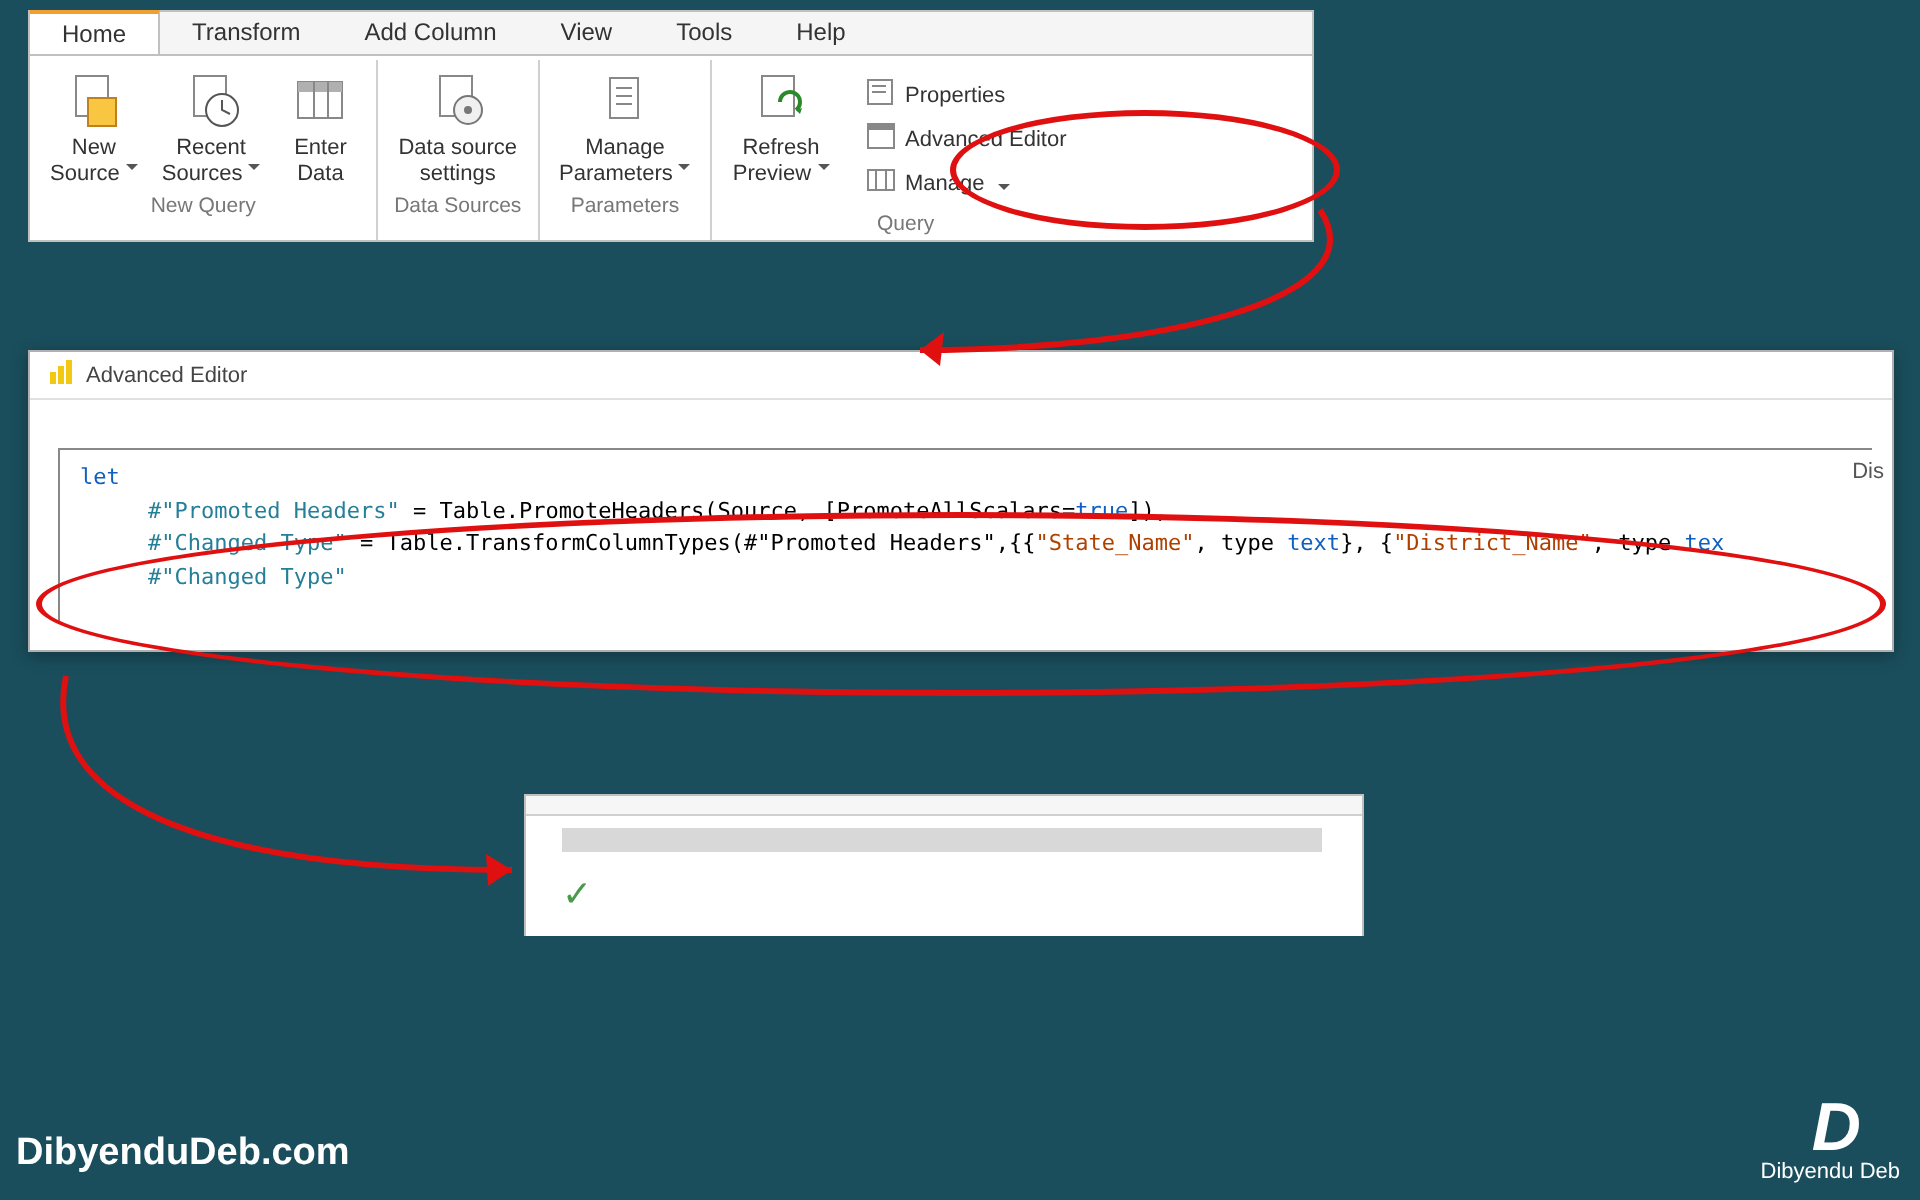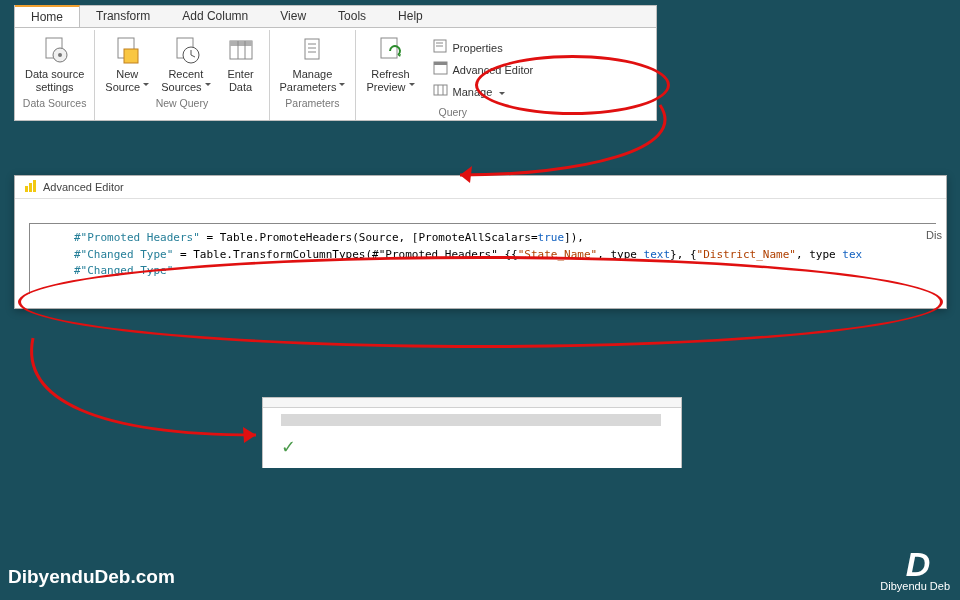--- a/index.html
+++ b/index.html
@@ -241,37 +241,20 @@
     <div class="tab">Help</div>
   </div>
   <div class="ribbon-body">
 
     <div class="group">
       <div class="group-row">
         <div class="btn">
           <span class="ico">
             <svg width="30" height="30">
                 <rect x="6" y="3" width="16" height="20" fill="#fff" stroke="#888"></rect>
-                <circle cx="20" cy="20" r="7" fill="#f0f0f0" stroke="#777"></circle>
-                <circle cx="20" cy="20" r="2" fill="#777"></circle>
-              </svg>
-          </span>
-          <span class="btn-label" style="white-space:pre">Data source
-settings</span>
-        </div>
-      </div>
-      <div class="group-label">Data Sources</div>
-    </div>
-
-    <div class="group">
-      <div class="group-row">
-        <div class="btn">
-          <span class="ico">
-            <svg width="30" height="30">
-                <rect x="6" y="3" width="16" height="20" fill="#fff" stroke="#888"></rect>
                 <rect x="12" y="14" width="14" height="14" fill="#f9c642" stroke="#c08020"></rect>
               </svg>
           </span>
           <span class="btn-label caret" style="white-space:pre">New
 Source</span>
         </div>
         <div class="btn">
           <span class="ico">
             <svg width="30" height="30">
                 <rect x="6" y="3" width="16" height="20" fill="#fff" stroke="#888"></rect>
@@ -289,20 +272,37 @@
                 <rect x="4" y="6" width="22" height="5" fill="#b0b0b0"></rect>
                 <line x1="12" y1="6" x2="12" y2="24" stroke="#888"></line>
                 <line x1="19" y1="6" x2="19" y2="24" stroke="#888"></line>
               </svg>
           </span>
           <span class="btn-label" style="white-space:pre">Enter
 Data</span>
         </div>
       </div>
       <div class="group-label">New Query</div>
+    </div>
+
+    <div class="group">
+      <div class="group-row">
+        <div class="btn">
+          <span class="ico">
+            <svg width="30" height="30">
+                <rect x="6" y="3" width="16" height="20" fill="#fff" stroke="#888"></rect>
+                <circle cx="20" cy="20" r="7" fill="#f0f0f0" stroke="#777"></circle>
+                <circle cx="20" cy="20" r="2" fill="#777"></circle>
+              </svg>
+          </span>
+          <span class="btn-label" style="white-space:pre">Data source
+settings</span>
+        </div>
+      </div>
+      <div class="group-label">Data Sources</div>
     </div>
 
     <div class="group">
       <div class="group-row">
         <div class="btn">
           <span class="ico">
             <svg width="30" height="30">
                 <rect x="8" y="4" width="14" height="20" fill="#fff" stroke="#888"></rect>
                 <line x1="11" y1="9" x2="19" y2="9" stroke="#888"></line>
                 <line x1="11" y1="13" x2="19" y2="13" stroke="#888"></line>
@@ -375,20 +375,21 @@
           <rect x="6" y="4" width="3" height="9" fill="#f2c811"></rect>
           <rect x="10" y="1" width="3" height="12" fill="#f2c811"></rect>
         </svg>
     </span>
     <span>Advanced Editor</span>
   </div>
   <div class="editor-query-name">
     <span class="dis-label">Dis</span>
   </div>
   <div class="code-area">
+    <div><span class="kw">let</span></div>
     <div style="padding-left:34px">
       <span class="ident">#"Promoted Headers"</span><span> = Table.PromoteHeaders(Source, [PromoteAllScalars=</span><span class="bool">true</span><span>]),</span>
     </div>
     <div style="padding-left:34px">
       <span class="ident">#"Changed Type"</span><span> = Table.TransformColumnTypes(#"Promoted Headers",{{</span><span class="fld">"State_Name"</span><span>, type </span><span class="kw">text</span><span>}, {</span><span class="fld">"District_Name"</span><span>, type </span><span class="kw">tex</span>
     </div>
     <div style="padding-left:34px"><span class="ident">#"Changed Type"</span></div>
   </div>
 </div>
 

